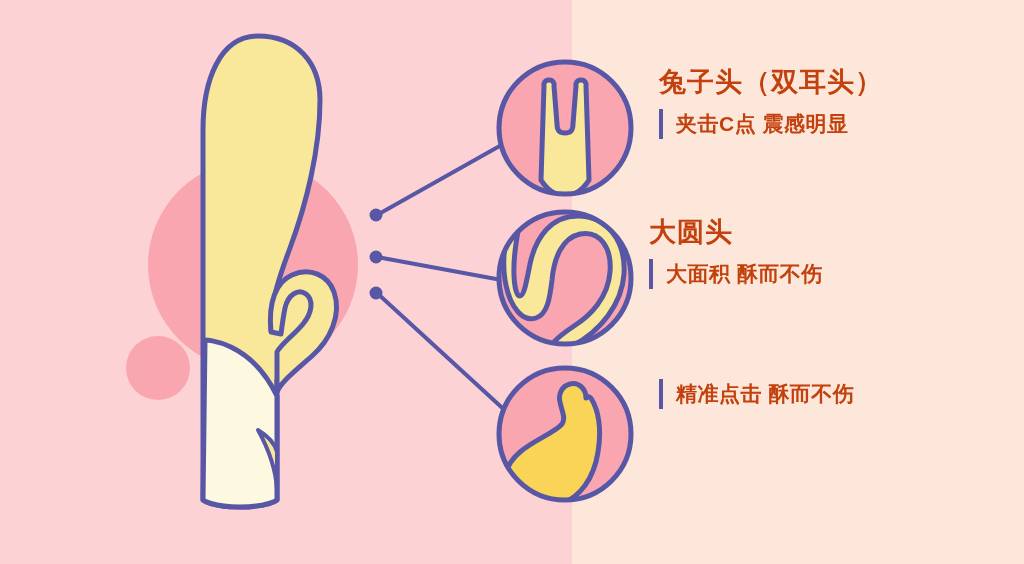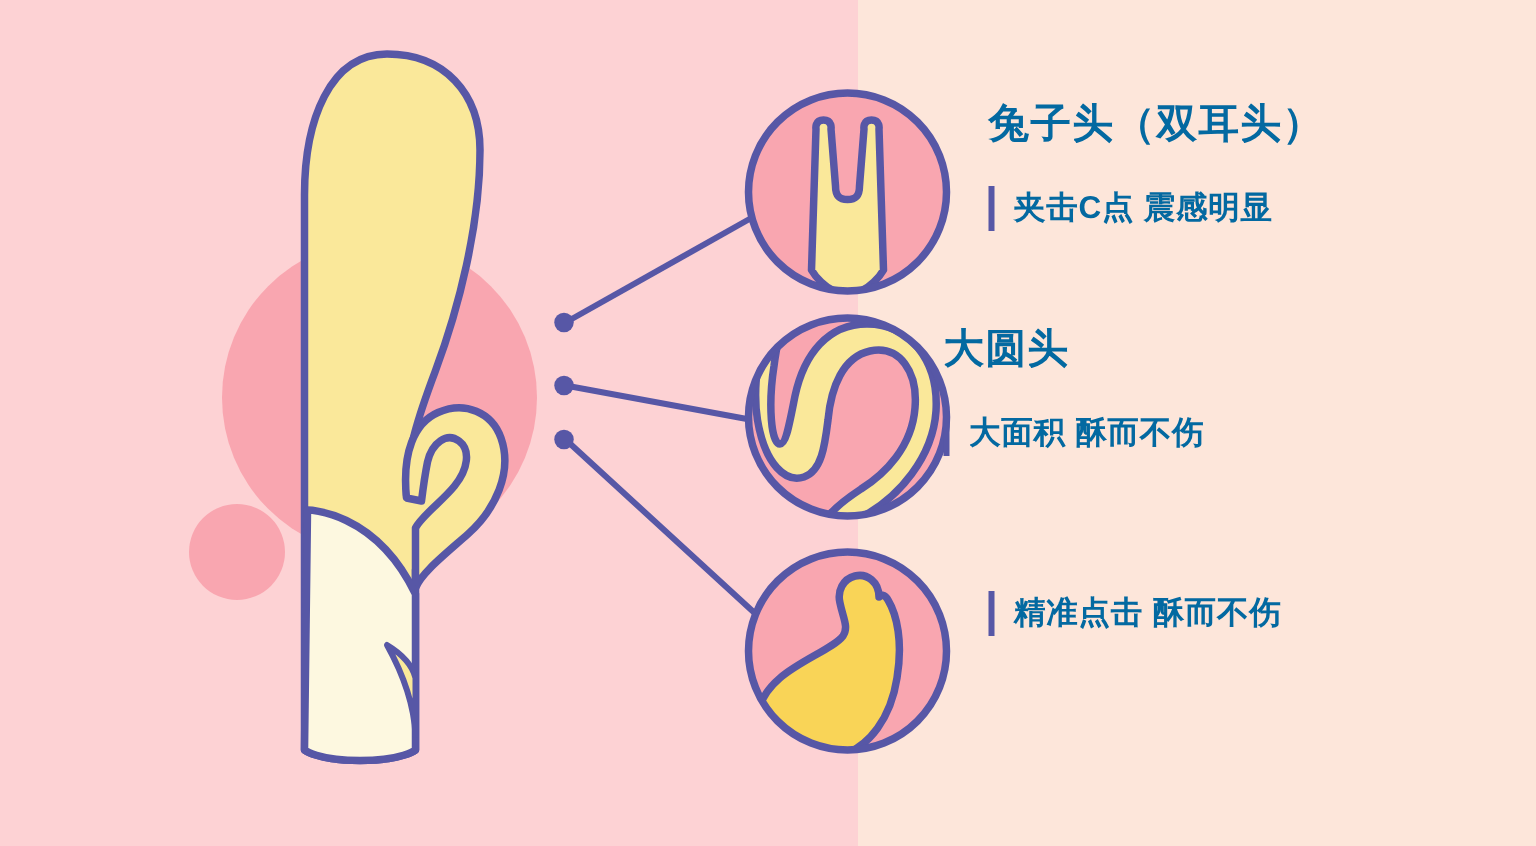--- a/index.html
+++ b/index.html
@@ -29,47 +29,47 @@
     background: #fde6da;
   }
   #art {
     position: absolute;
     left: 0; top: 0;
     width: 1024px;
     height: 564px;
   }
   .info-block {
     position: absolute;
-    color: #0369a1;
+    color: #c2410c;
   }
   .info-title {
     font-size: 27px;
     font-weight: bold;
     letter-spacing: 1px;
     line-height: 1.1;
     white-space: nowrap;
   }
   .info-body {
-    margin-top: 26px;
+    margin-top: 11px;
     padding-left: 13px;
     border-left: 4px solid #5757a6;
   }
   .info-line {
     font-size: 21px;
     font-weight: bold;
     line-height: 1.42;
     white-space: nowrap;
     letter-spacing: 0.5px;
   }
   .stars {
     display: inline;
     letter-spacing: 1px;
   }
   .block-1 { left: 659px; top: 68px; }
-  .block-2 { left: 629px; top: 218px; }
+  .block-2 { left: 649px; top: 218px; }
   .block-3 { left: 659px; top: 368px; }
 </style>
 </head>
 <body>
 
 <div id="stage">
 
   <div class="bg-left"></div>
   <div class="bg-right"></div>
 

